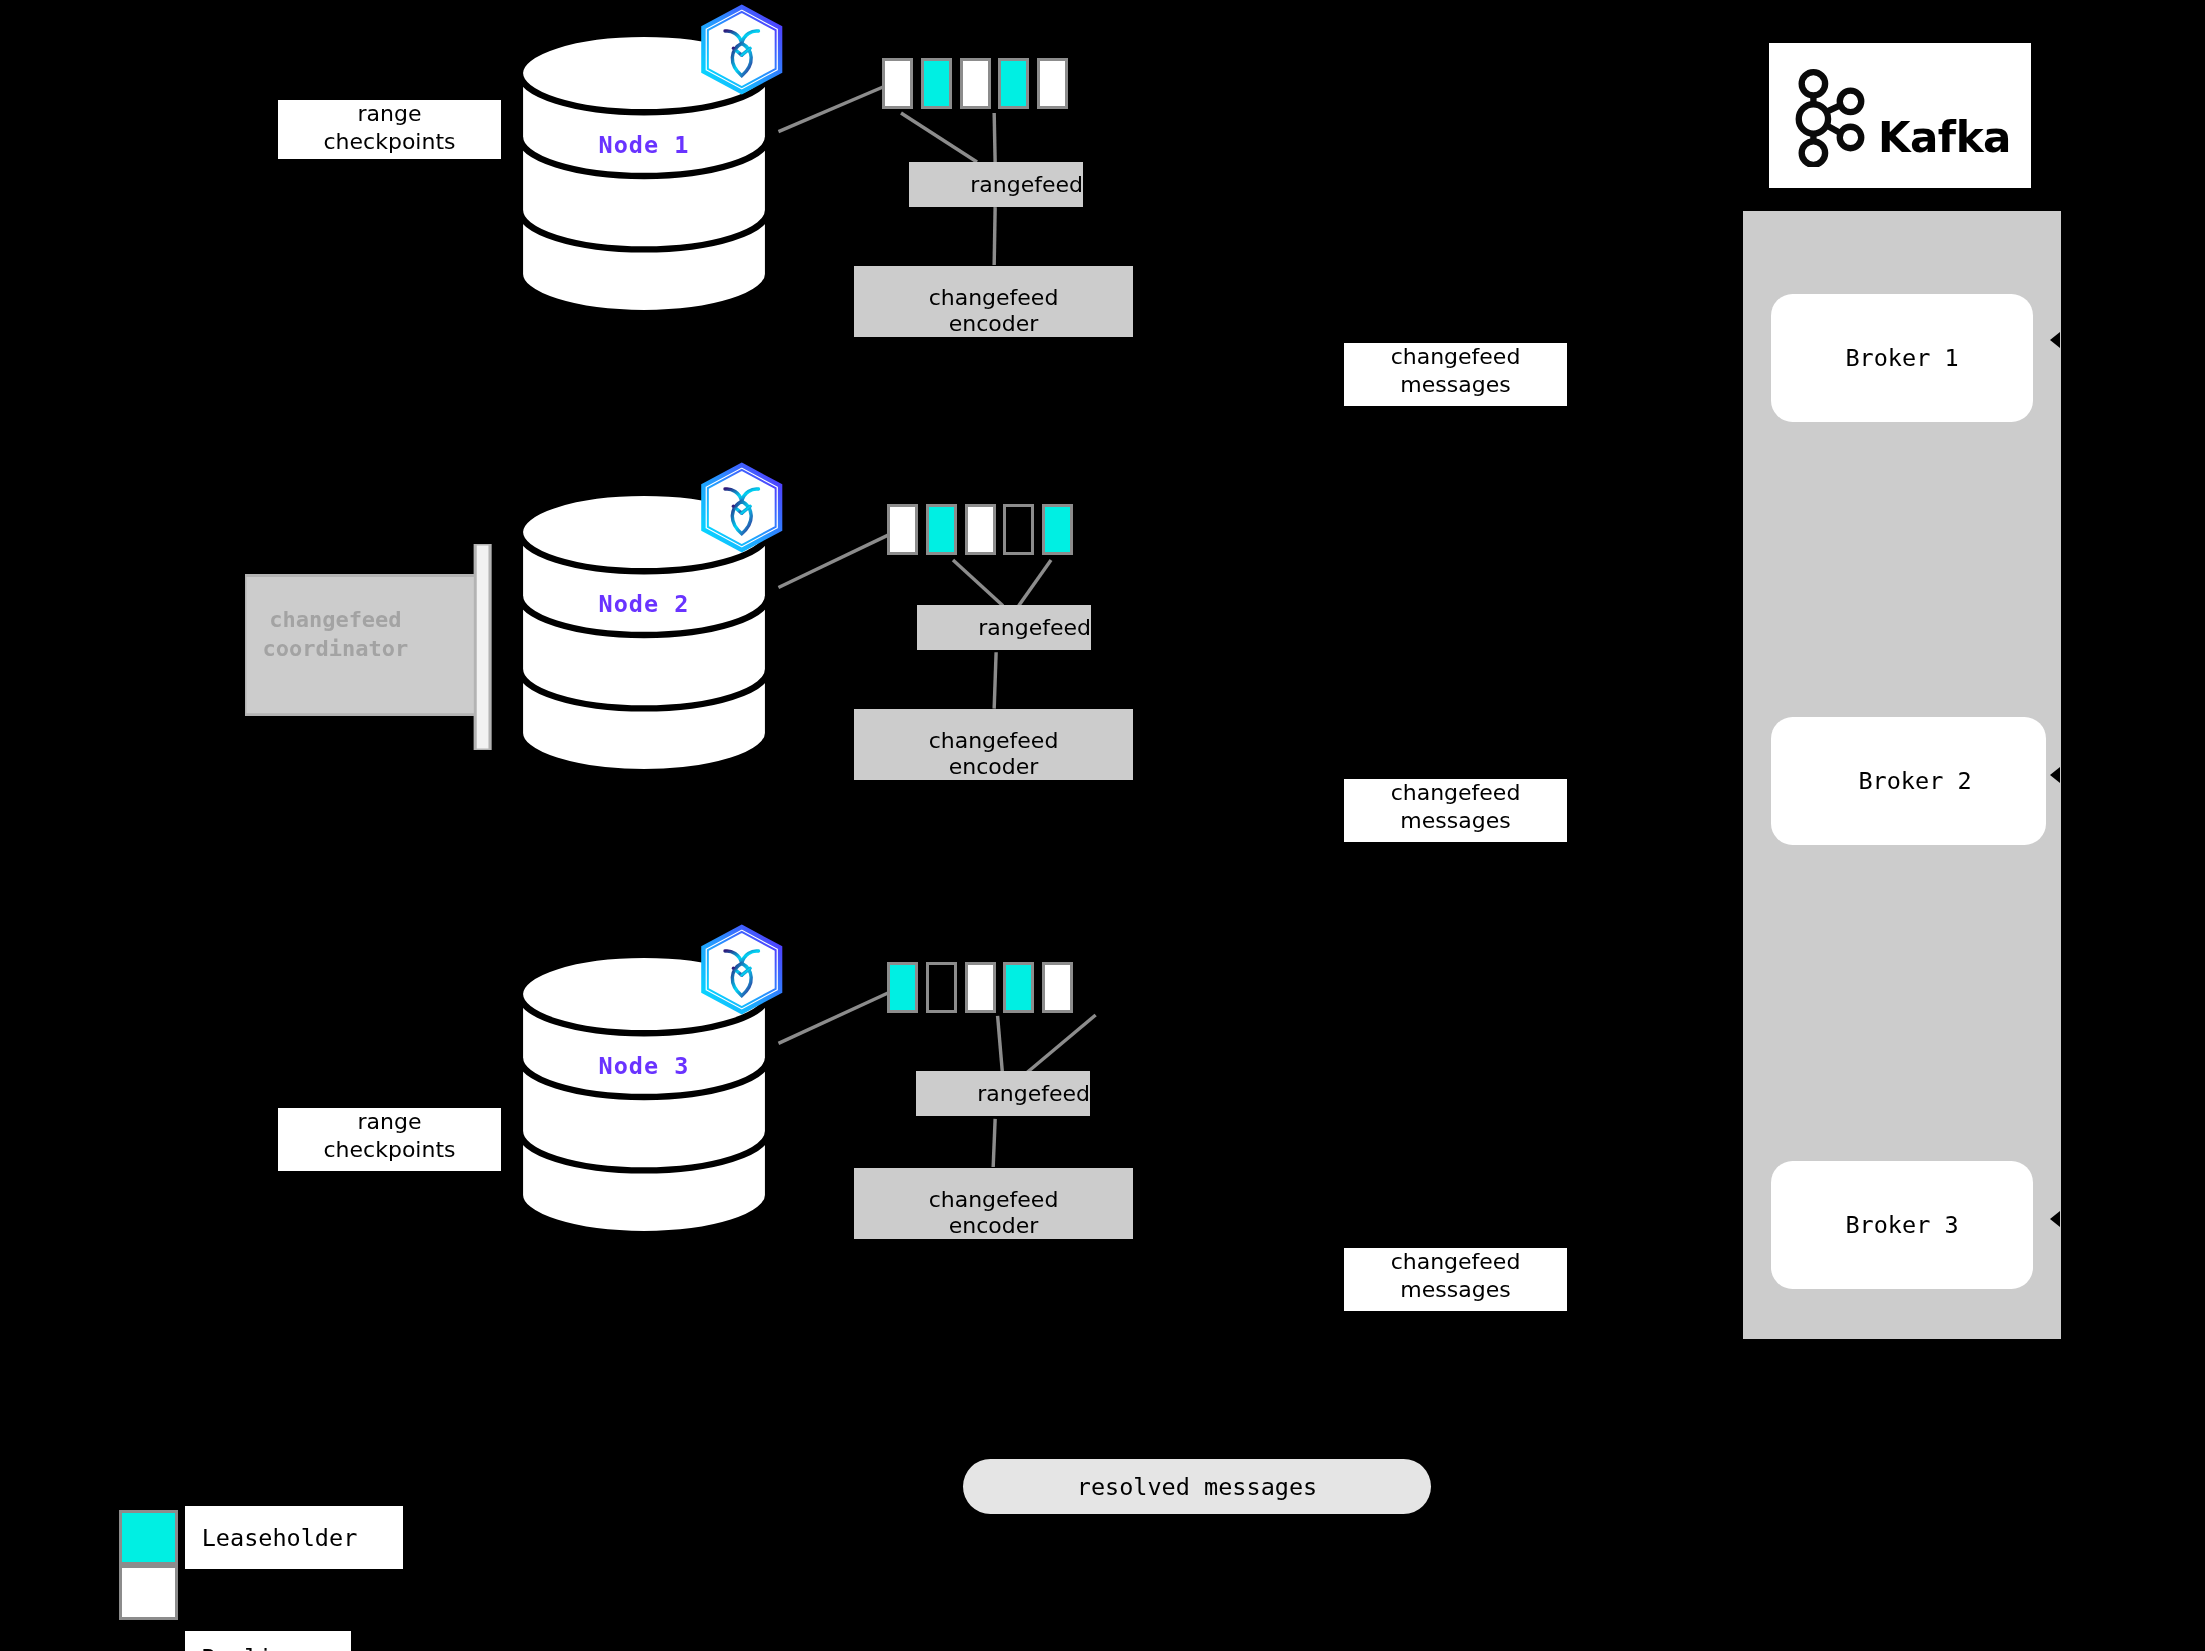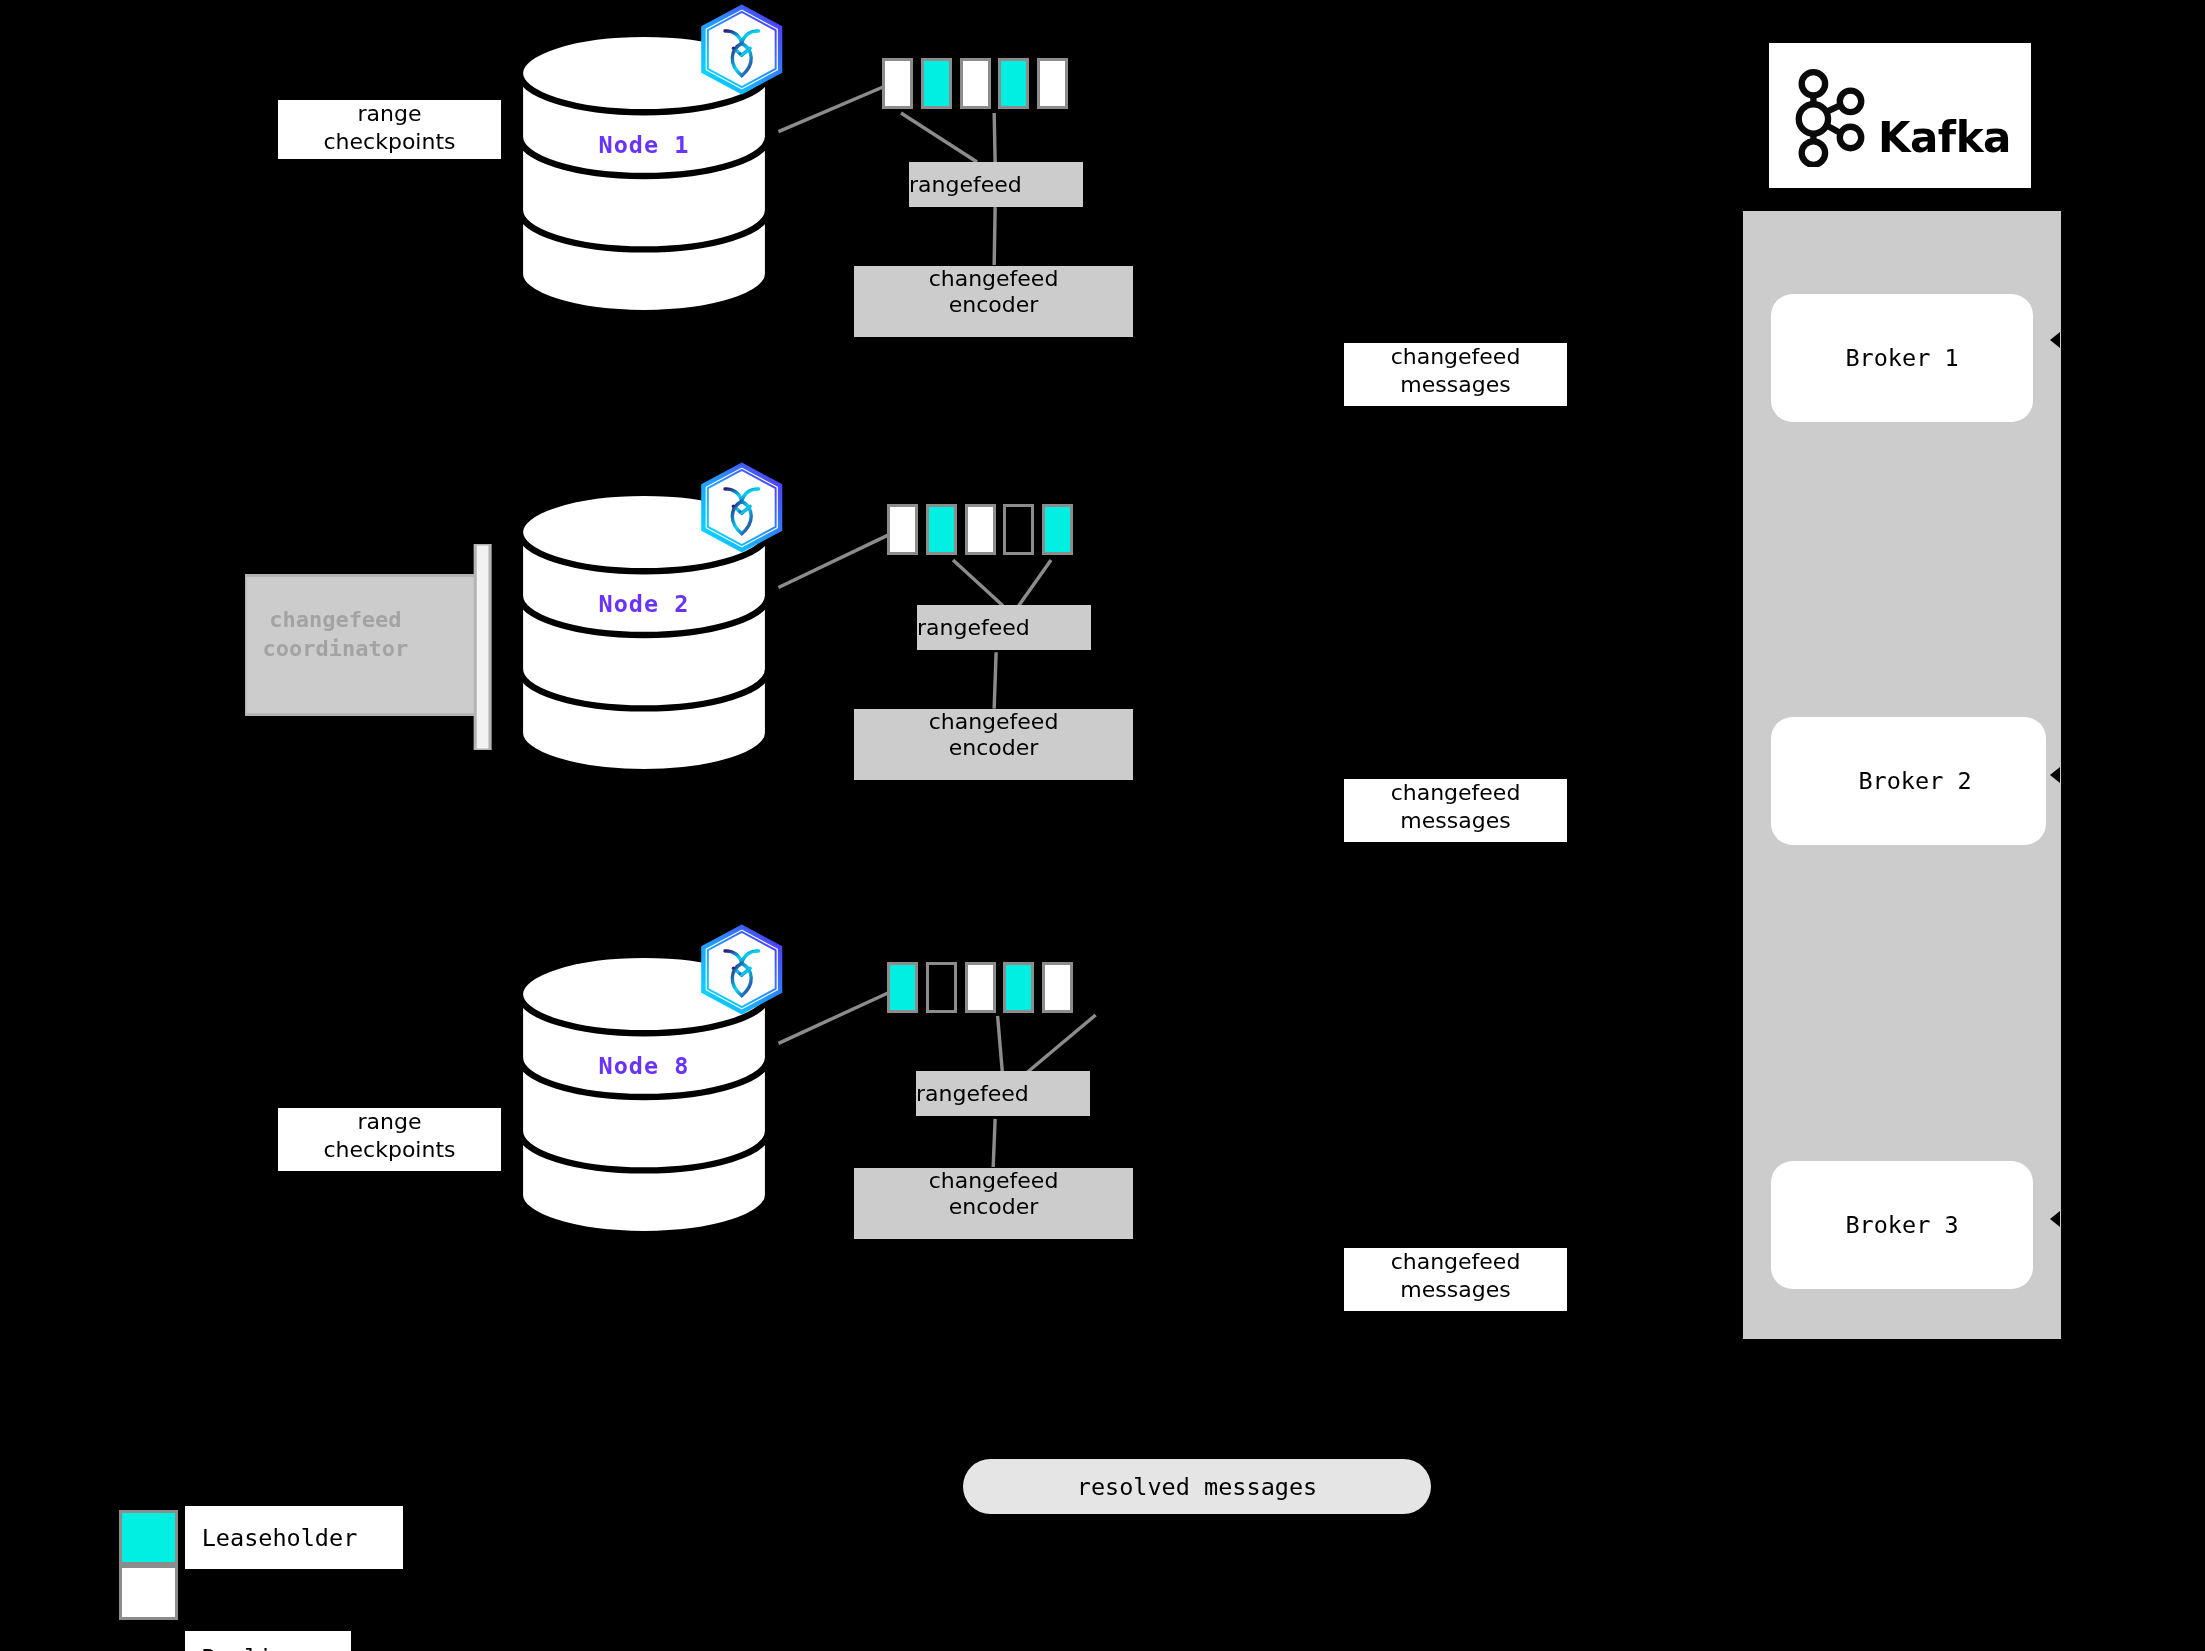--- a/index.html
+++ b/index.html
@@ -52,21 +52,21 @@
 
   
   .proc-box {
     position: absolute;
     background: #CCCCCC;
     color: #000000;
     font-family: "DejaVu Sans", sans-serif;
     font-size: 22px;
     display: flex;
     align-items: center;
-    justify-content: flex-start;
+    justify-content: flex-end;
     text-align: center;
     line-height: 1.18;
     box-sizing: border-box;
   }
 
   
   .caption-box {
     position: absolute;
     background: #FFFFFF;
     color: #000000;
@@ -324,21 +324,21 @@
 
   <div class="cyl" style="left:514px; top:950px;">
     <svg viewBox="0 0 530 590" preserveAspectRatio="none">
       <g fill="#ffffff" stroke="#000000" stroke-width="13">
         <path d="M12,90 L12,500 A253,80 0 0 0 518,500 L518,90 Z"></path>
         <ellipse cx="265" cy="90" rx="253" ry="80"></ellipse>
         <path d="M12,220 A253,80 0 0 0 518,220" fill="none"></path>
         <path d="M12,370 A253,80 0 0 0 518,370" fill="none"></path>
       </g>
     </svg>
-    <div class="cyl-label">Node 8</div>
+    <div class="cyl-label">Node 3</div>
   </div>
   <div class="crdb-badge" style="left:699px; top:924px;">
     <svg viewBox="0 0 175 185">
       <polygon points="87,6 165,48 165,137 87,179 9,137 9,48" fill="#ffffff" stroke="url(#hexg1)" stroke-width="9"></polygon>
       <polygon points="87,16 156,53 156,132 87,169 18,132 18,53" fill="none" stroke="url(#hexg1)" stroke-width="4"></polygon>
       <g stroke="url(#bugg1)" stroke-width="7" fill="none" stroke-linecap="round">
         <path d="M53,55 C66,53 83,62 87,80 C91,62 108,53 121,55"></path>
         <path d="M87,80 C110,92 115,122 87,146 C59,122 64,92 87,80 Z"></path>
         <path d="M87,96 L87,146"></path>
         <path d="M87,104 L70,90"></path>

